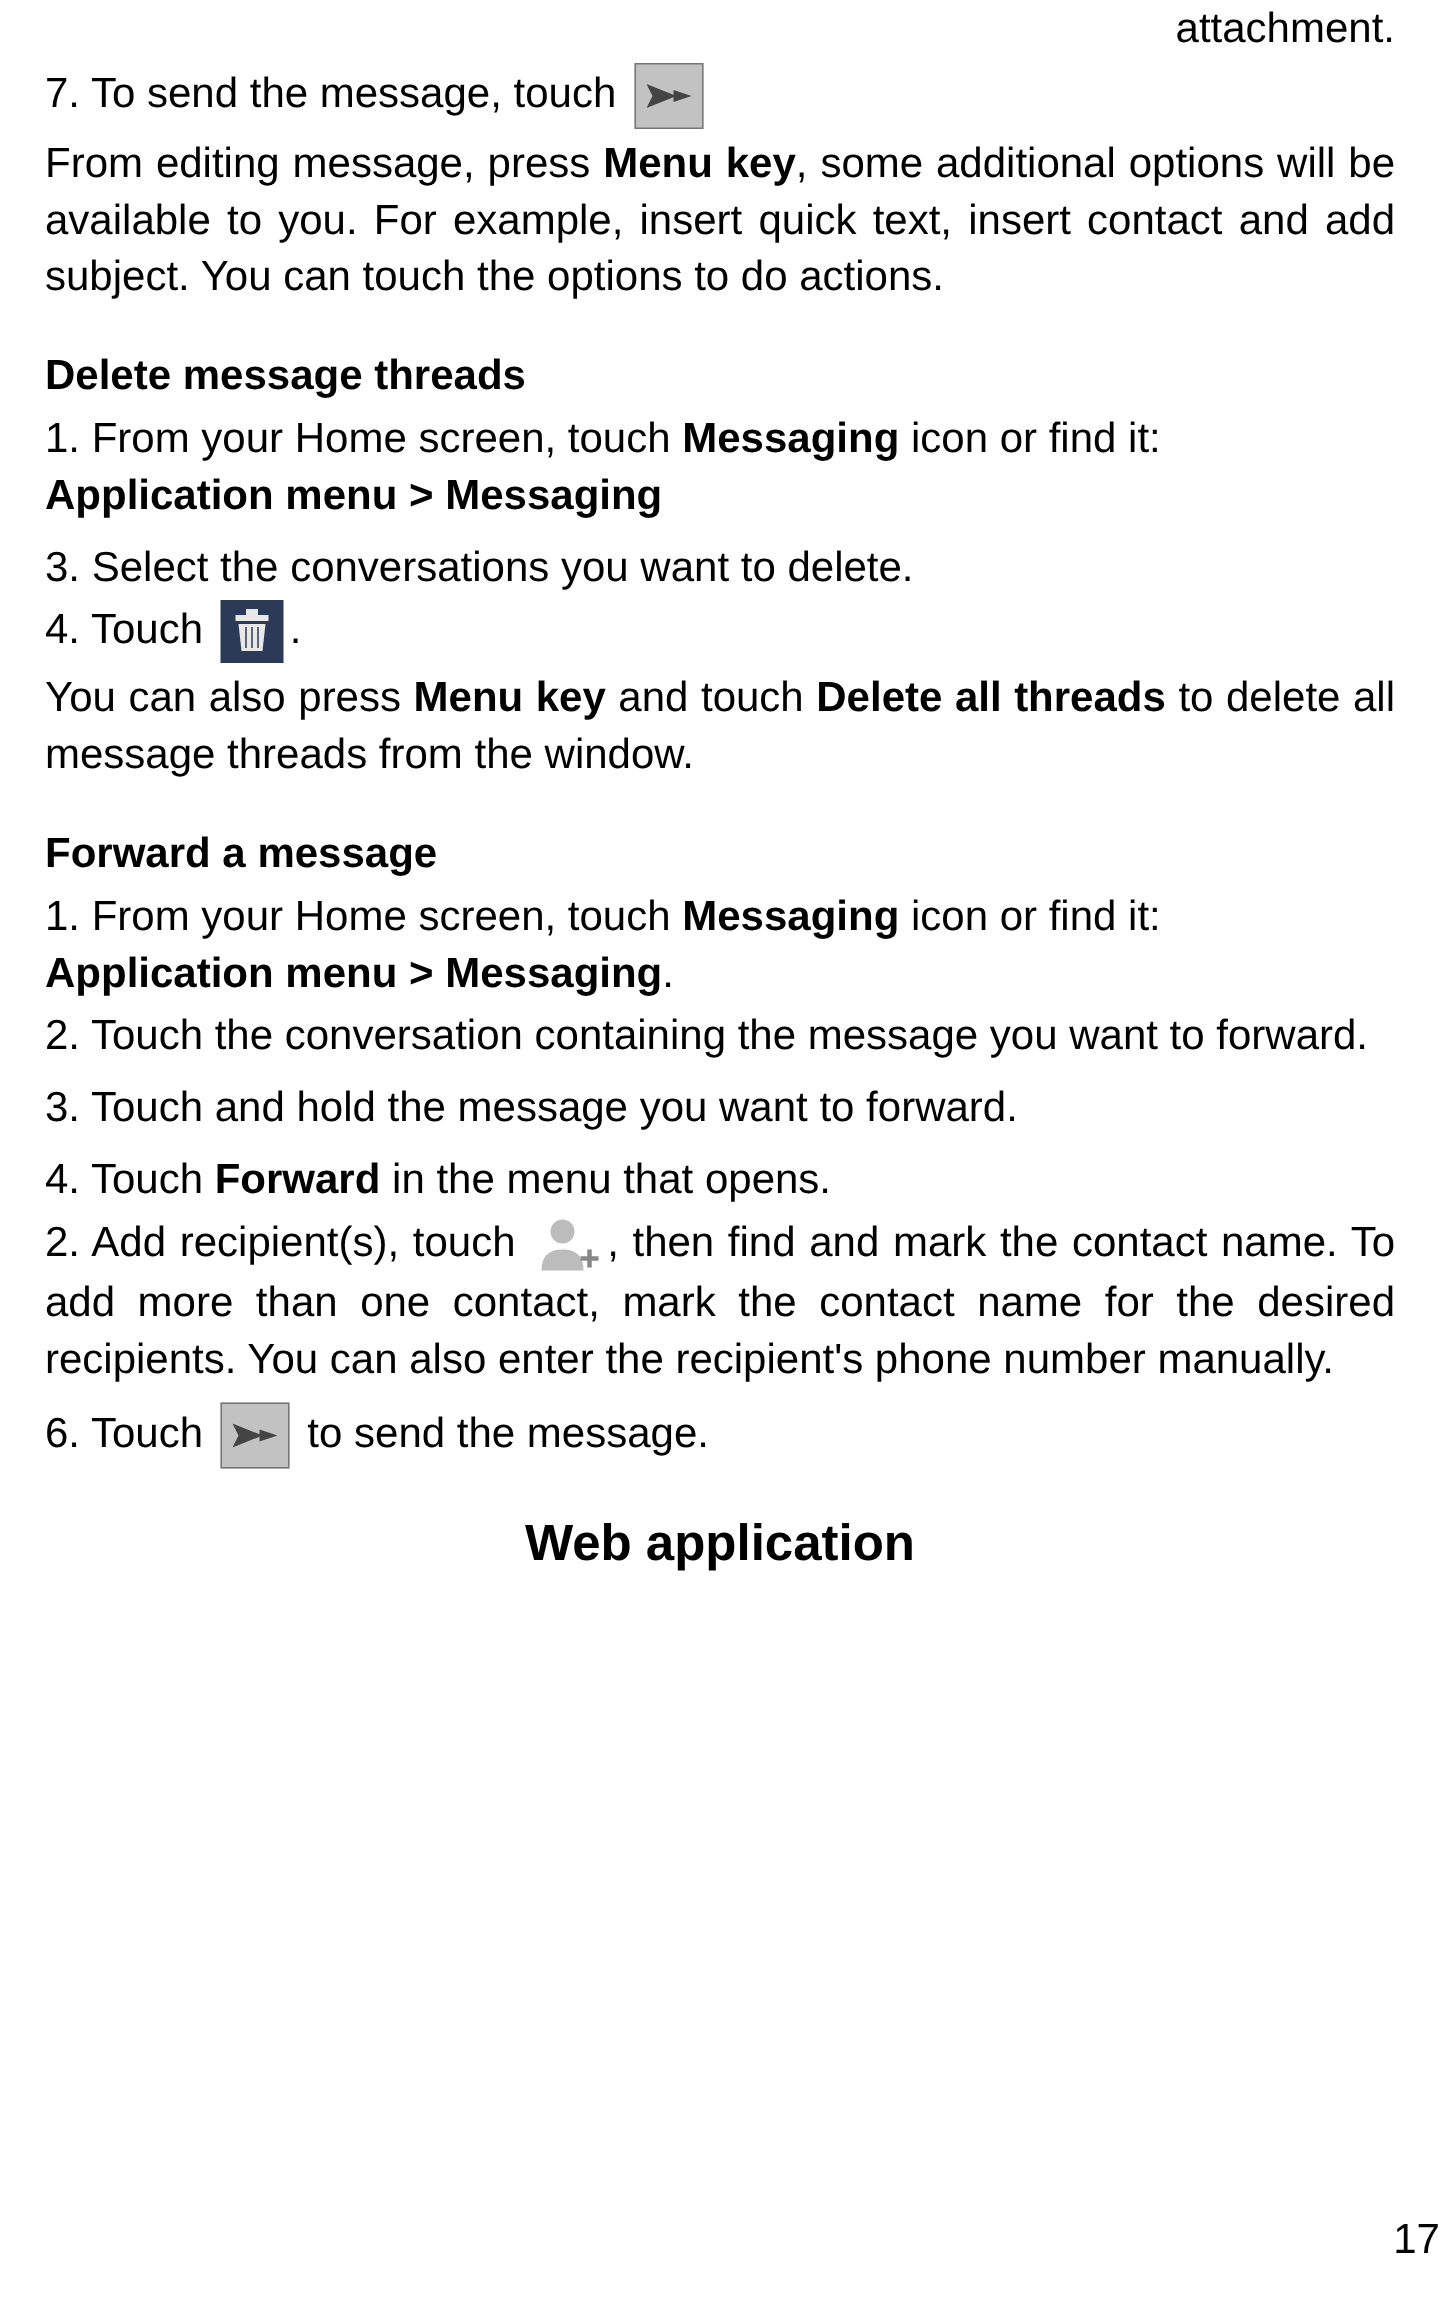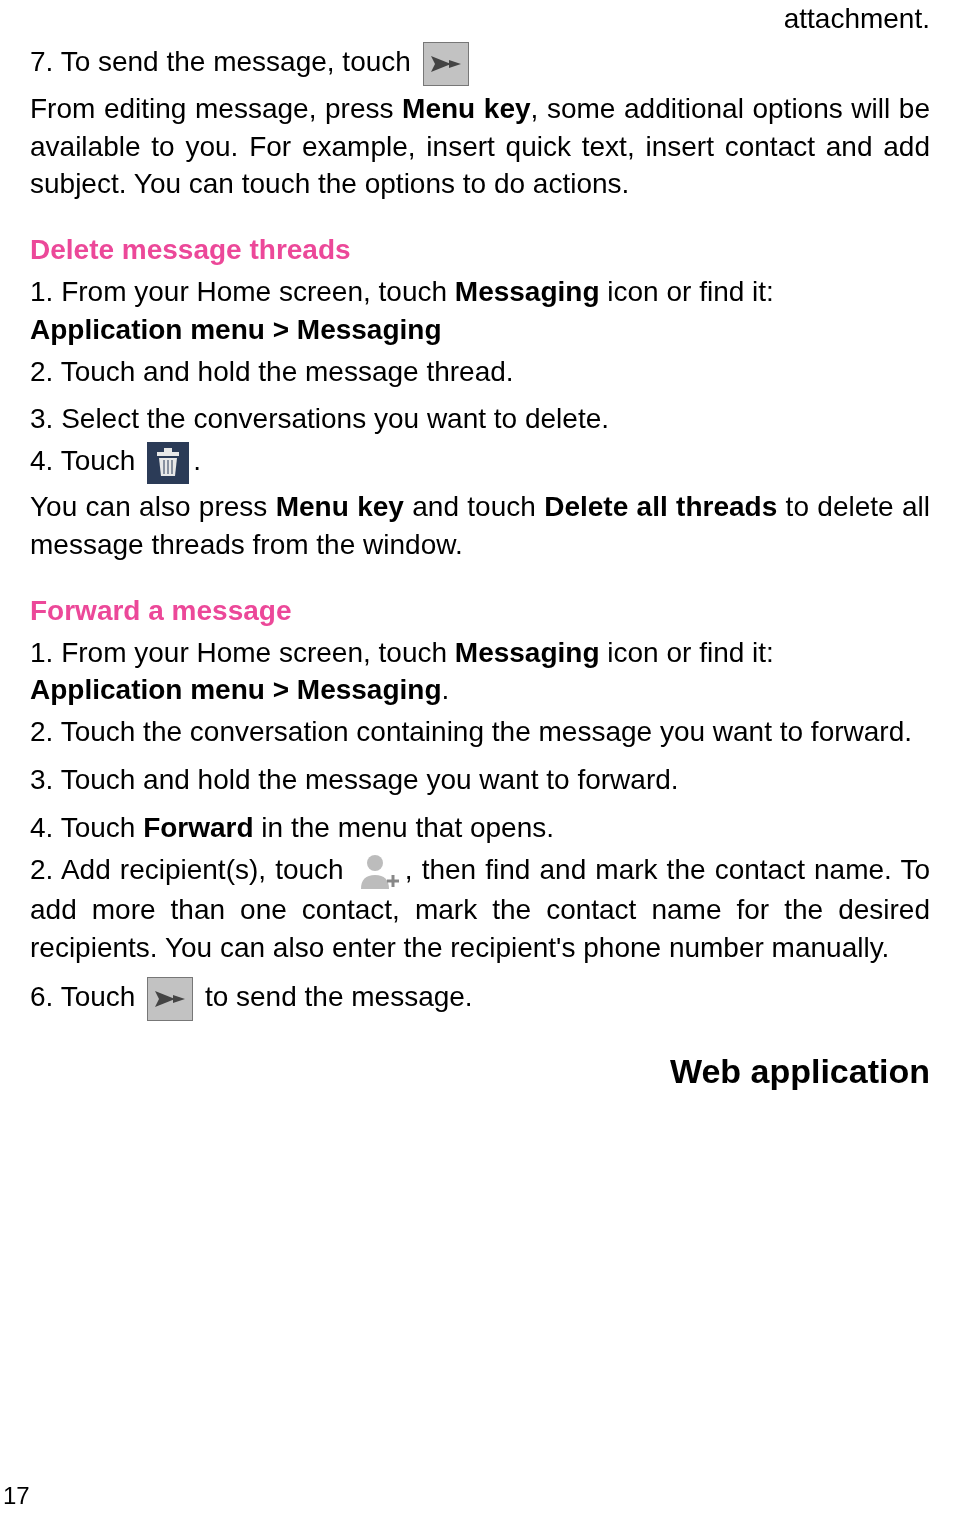--- a/index.html
+++ b/index.html
@@ -10,47 +10,47 @@
       background: #fff;
       padding: 0 30px;
       font-size: 28px;
       line-height: 1.35;
       color: #000;
     }
     .page {
       text-align: justify;
     }
     .section-heading {
-      color: #ec4899;
+      color: #000000;
       font-weight: bold;
       margin-top: 28px;
       text-align: left;
     }
     .para {
       margin-top: 4px;
       text-align: justify;
     }
     .para-first {
       text-align: right;
       margin-top: 0;
     }
     .bold { font-weight: bold; }
     .web-heading {
       font-size: 34px;
       font-weight: bold;
       margin-top: 28px;
-      text-align: right;
+      text-align: center;
     }
     .page-number {
       position: absolute;
       bottom: 24px;
       left: 3px;
       right: 0;
-      text-align: left;
-      font-size: 24px;
+      text-align: right;
+      font-size: 28px;
     }
     .icon-box {
       display: inline-block;
       vertical-align: middle;
       margin: 0 4px;
     }
     .send-icon {
       width: 46px;
       height: 44px;
       background: #c2c2c2;
@@ -100,21 +100,20 @@
   <div class="para">
     <span>From editing message, press </span><span class="bold">Menu key</span><span>, some additional options will be available to you. For example, insert quick text, insert contact and add subject. You can touch the options to do actions.</span>
   </div>
 
   <div class="section-heading">Delete message threads</div>
 
   <div class="para step">
     <span>1. From your Home screen, touch </span><span class="bold">Messaging</span><span> icon or find it: </span><span class="bold">Application menu &gt; Messaging</span>
   </div>
 
-  <div class="para step">2. Touch and hold the message thread.</div>
 
   <div class="para step" style="margin-top:10px">3. Select the conversations you want to delete.</div>
 
   <div class="para spacer step">
     <span>4. Touch </span><span class="icon-box trash-icon">
       <svg width="26" height="30" viewBox="0 0 26 30">
         <rect x="2" y="4" width="22" height="4" fill="#e8e8e8"></rect>
         <rect x="9" y="0" width="8" height="4" fill="#e8e8e8"></rect>
         <path d="M4,10 L22,10 L20,28 L6,28 Z" fill="#e8e8e8"></path>
         <line x1="9" y1="12" x2="9" y2="26" stroke="#2b3b57" stroke-width="1"></line>

